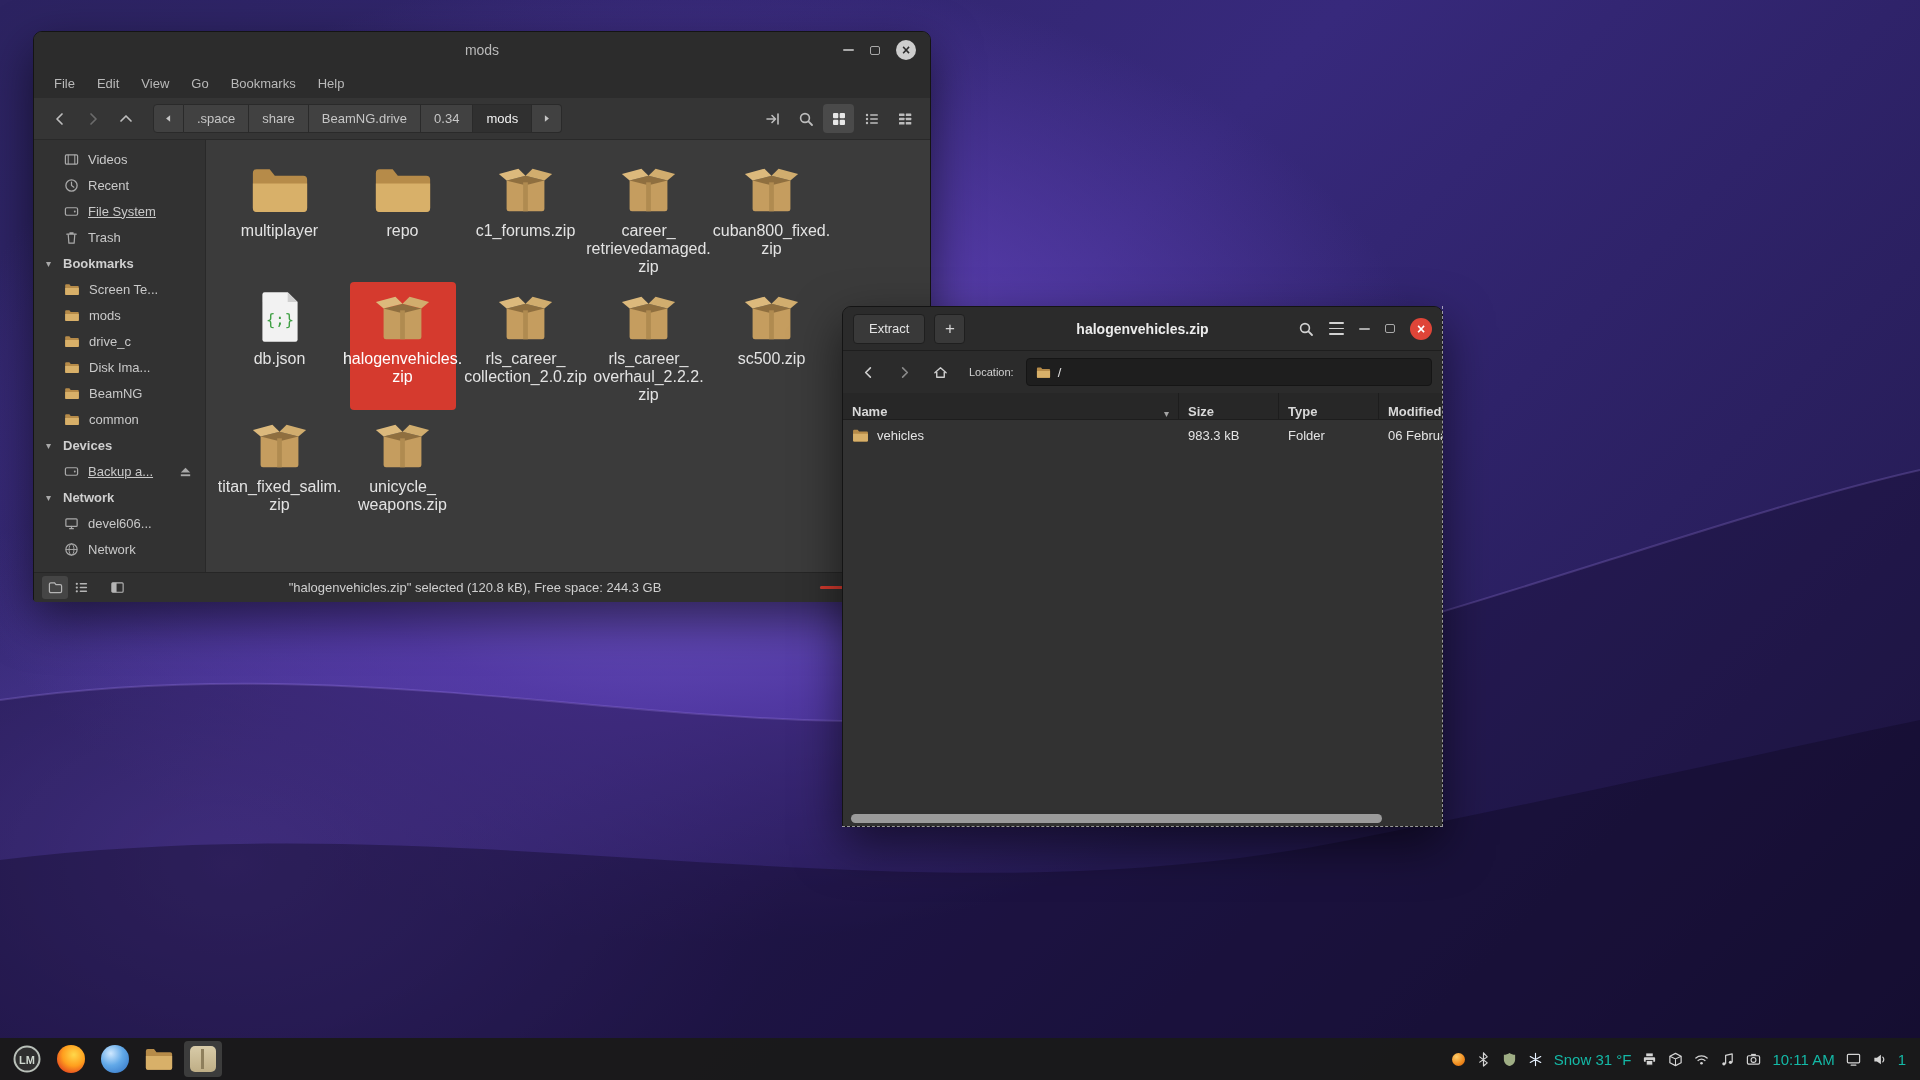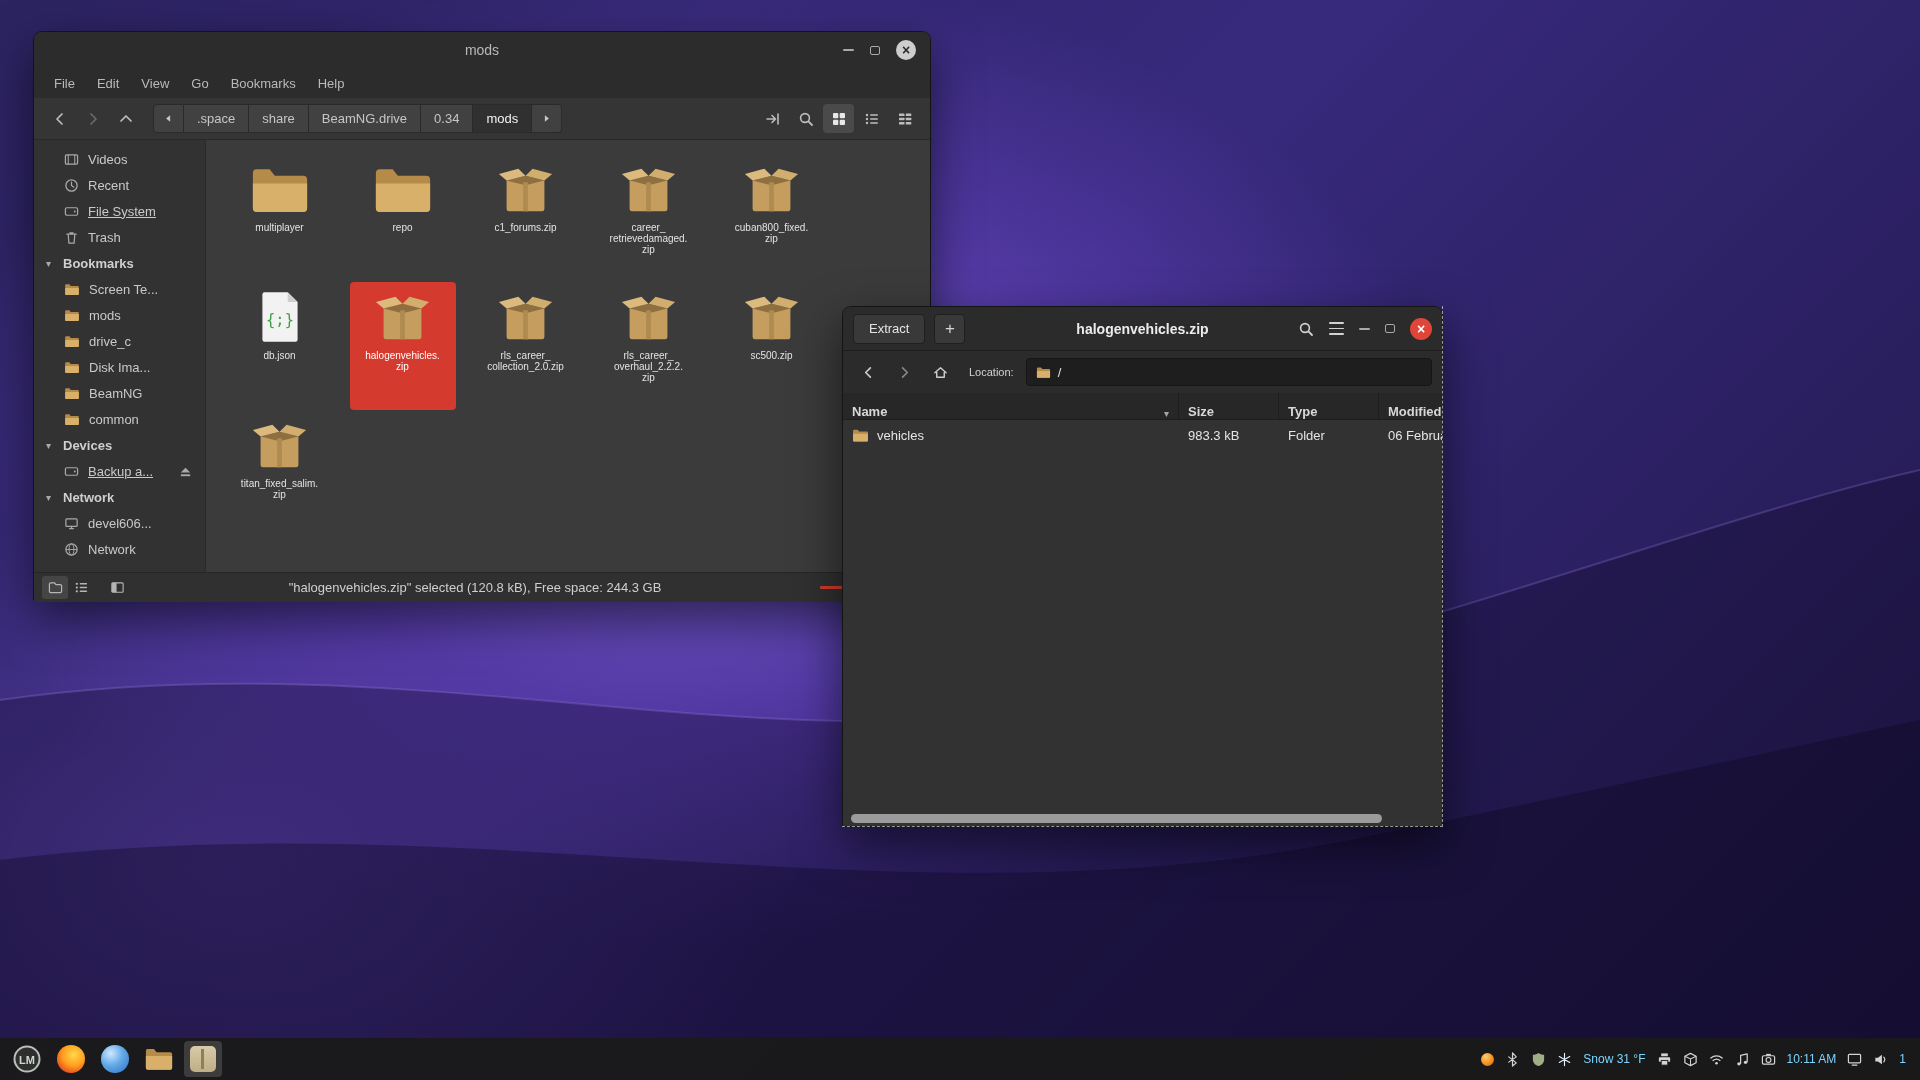--- a/index.html
+++ b/index.html
@@ -51,21 +51,21 @@
 .u span.lbl{text-decoration:underline}
 .eject{margin-left:auto;margin-right:12px;width:13px;height:13px;color:#b9b9b9}
 .fm-main{flex:1;background:#3b3b3b;padding:14px 0 0 12px}
 .fgrid{display:grid;grid-template-columns:repeat(5,123px);grid-auto-rows:128px;justify-items:center}
 .cell{width:106px;display:flex;flex-direction:column;align-items:center;border-radius:4px;padding-top:4px}
 .cell .ic{height:58px;display:flex;align-items:flex-end;justify-content:center}
 .ic svg{display:block}
 .ic-folder{width:62px;height:52px}
 .ic-box{width:57px;height:52px}
 .ic-json{width:44px;height:53px}
-.flabel{margin-top:5px;font-size:10px;line-height:1.12;color:#e3e3e3;text-align:center;white-space:pre-line;padding:1px 4px;border-radius:3px}
+.flabel{margin-top:5px;font-size:16px;line-height:1.12;color:#e3e3e3;text-align:center;white-space:pre-line;padding:1px 4px;border-radius:3px}
 .cell.sel{background:#d53a2e}
 .cell.sel .flabel{color:#fff}
 .fm-status{display:flex;align-items:center;height:30px;background:#303030;border-top:1px solid #262626;padding:0 8px;border-radius:0 0 2px 2px}
 .sb-btn{width:26px;height:23px;border-radius:3px;display:flex;align-items:center;justify-content:center;color:#b5b5b5}
 .sb-btn svg{width:15px;height:15px}
 .sb-btn.on{background:#454545}
 .sb-btn.third{margin-left:10px}
 .status-text{flex:1;text-align:center;color:#cfcfcf;font-size:13px}
 .zoom{position:relative;width:96px;height:15px;margin-right:6px}
 .zoom-track{position:absolute;top:6px;left:0;right:0;height:3px;background:#5b5b5b;border-radius:2px}
@@ -116,21 +116,21 @@
 .app-ic.fold{width:30px;height:26px}
 .fx{width:28px;height:28px;border-radius:50%;background:radial-gradient(circle at 60% 35%,#ffd84a 0%,#ff9f1e 45%,#e8551f 75%,#c23a18 100%)}
 .bl{width:28px;height:28px;border-radius:50%;background:radial-gradient(circle at 35% 30%,#cfe8ff 0%,#62a9e8 45%,#2e6fc2 100%)}
 .arch-ic{width:26px;height:26px;border-radius:5px;background:linear-gradient(#d8cba8,#bfae86);position:relative}
 .arch-ic::after{content:"";position:absolute;left:11px;top:3px;width:3px;height:20px;background:#8e7f5c}
 .tb-tray{display:flex;align-items:center;gap:11px;padding-right:6px}
 .tri{width:15px;height:15px;color:#d4d4d4;flex:none}
 .tray-dot{width:13px;height:13px;border-radius:50%;background:radial-gradient(circle at 35% 30%,#ffcf6a,#f08a1d 60%,#c95f10)}
 .shieldc{color:#9fae85}
 .snowc{color:#e8f2ff}
-.tb-text{color:#7dd3fc;font-size:12px;white-space:nowrap}
+.tb-text{color:#14b8a6;font-size:15px;white-space:nowrap}
 </style>
 </head>
 <body>
 
 <svg style="position:absolute;width:0;height:0" aria-hidden="true">
 <defs>
 <symbol id="chevL" viewBox="0 0 16 16">
         <path d="M10 3 5 8l5 5" fill="none" stroke="currentColor" stroke-width="1.7" stroke-linecap="round" stroke-linejoin="round"></path>
       </symbol>
 <symbol id="chevR" viewBox="0 0 16 16">
@@ -566,20 +566,29 @@
           </div>
         <div class="cell">
             <span class="ic">
               <svg class="ic-box">
                 <use href="#box"></use>
               </svg>
             </span>
             <span class="flabel">titan_fixed_salim.
 zip</span>
           </div>
+        <div class="cell">
+            <span class="ic">
+              <svg class="ic-box">
+                <use href="#box"></use>
+              </svg>
+            </span>
+            <span class="flabel">unicycle_
+weapons.zip</span>
+          </div>
       </div>
     </div>
   </div>
 
   <div class="fm-status">
     <span class="sb-btn on">
         <svg>
           <use href="#folderMono"></use>
         </svg>
       </span>

